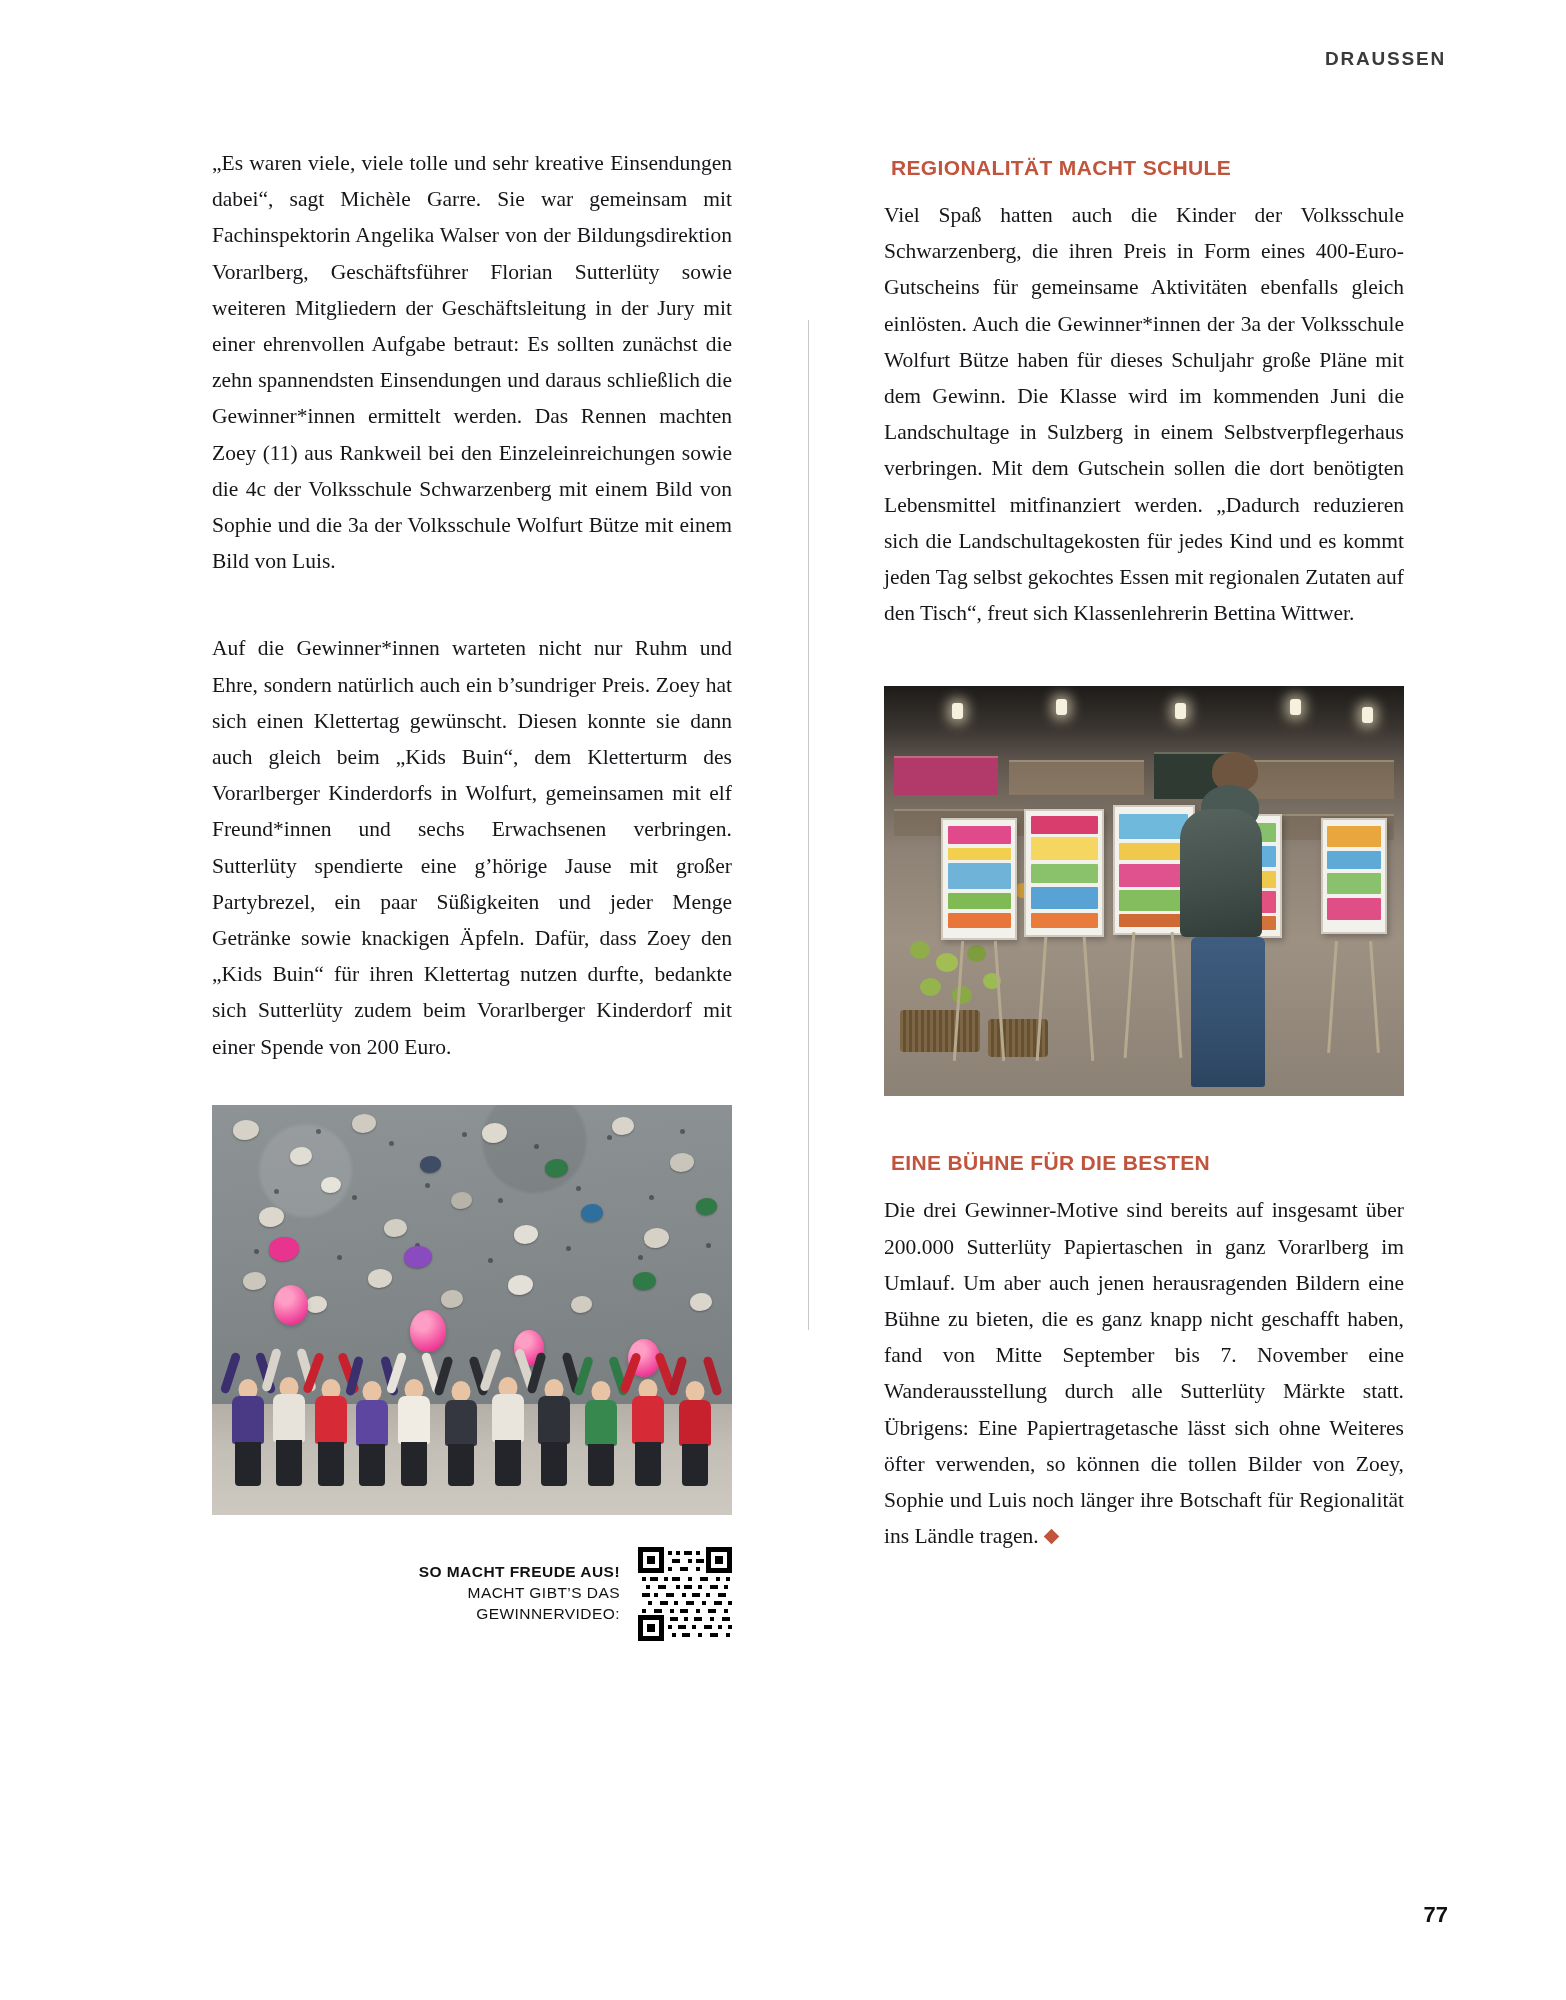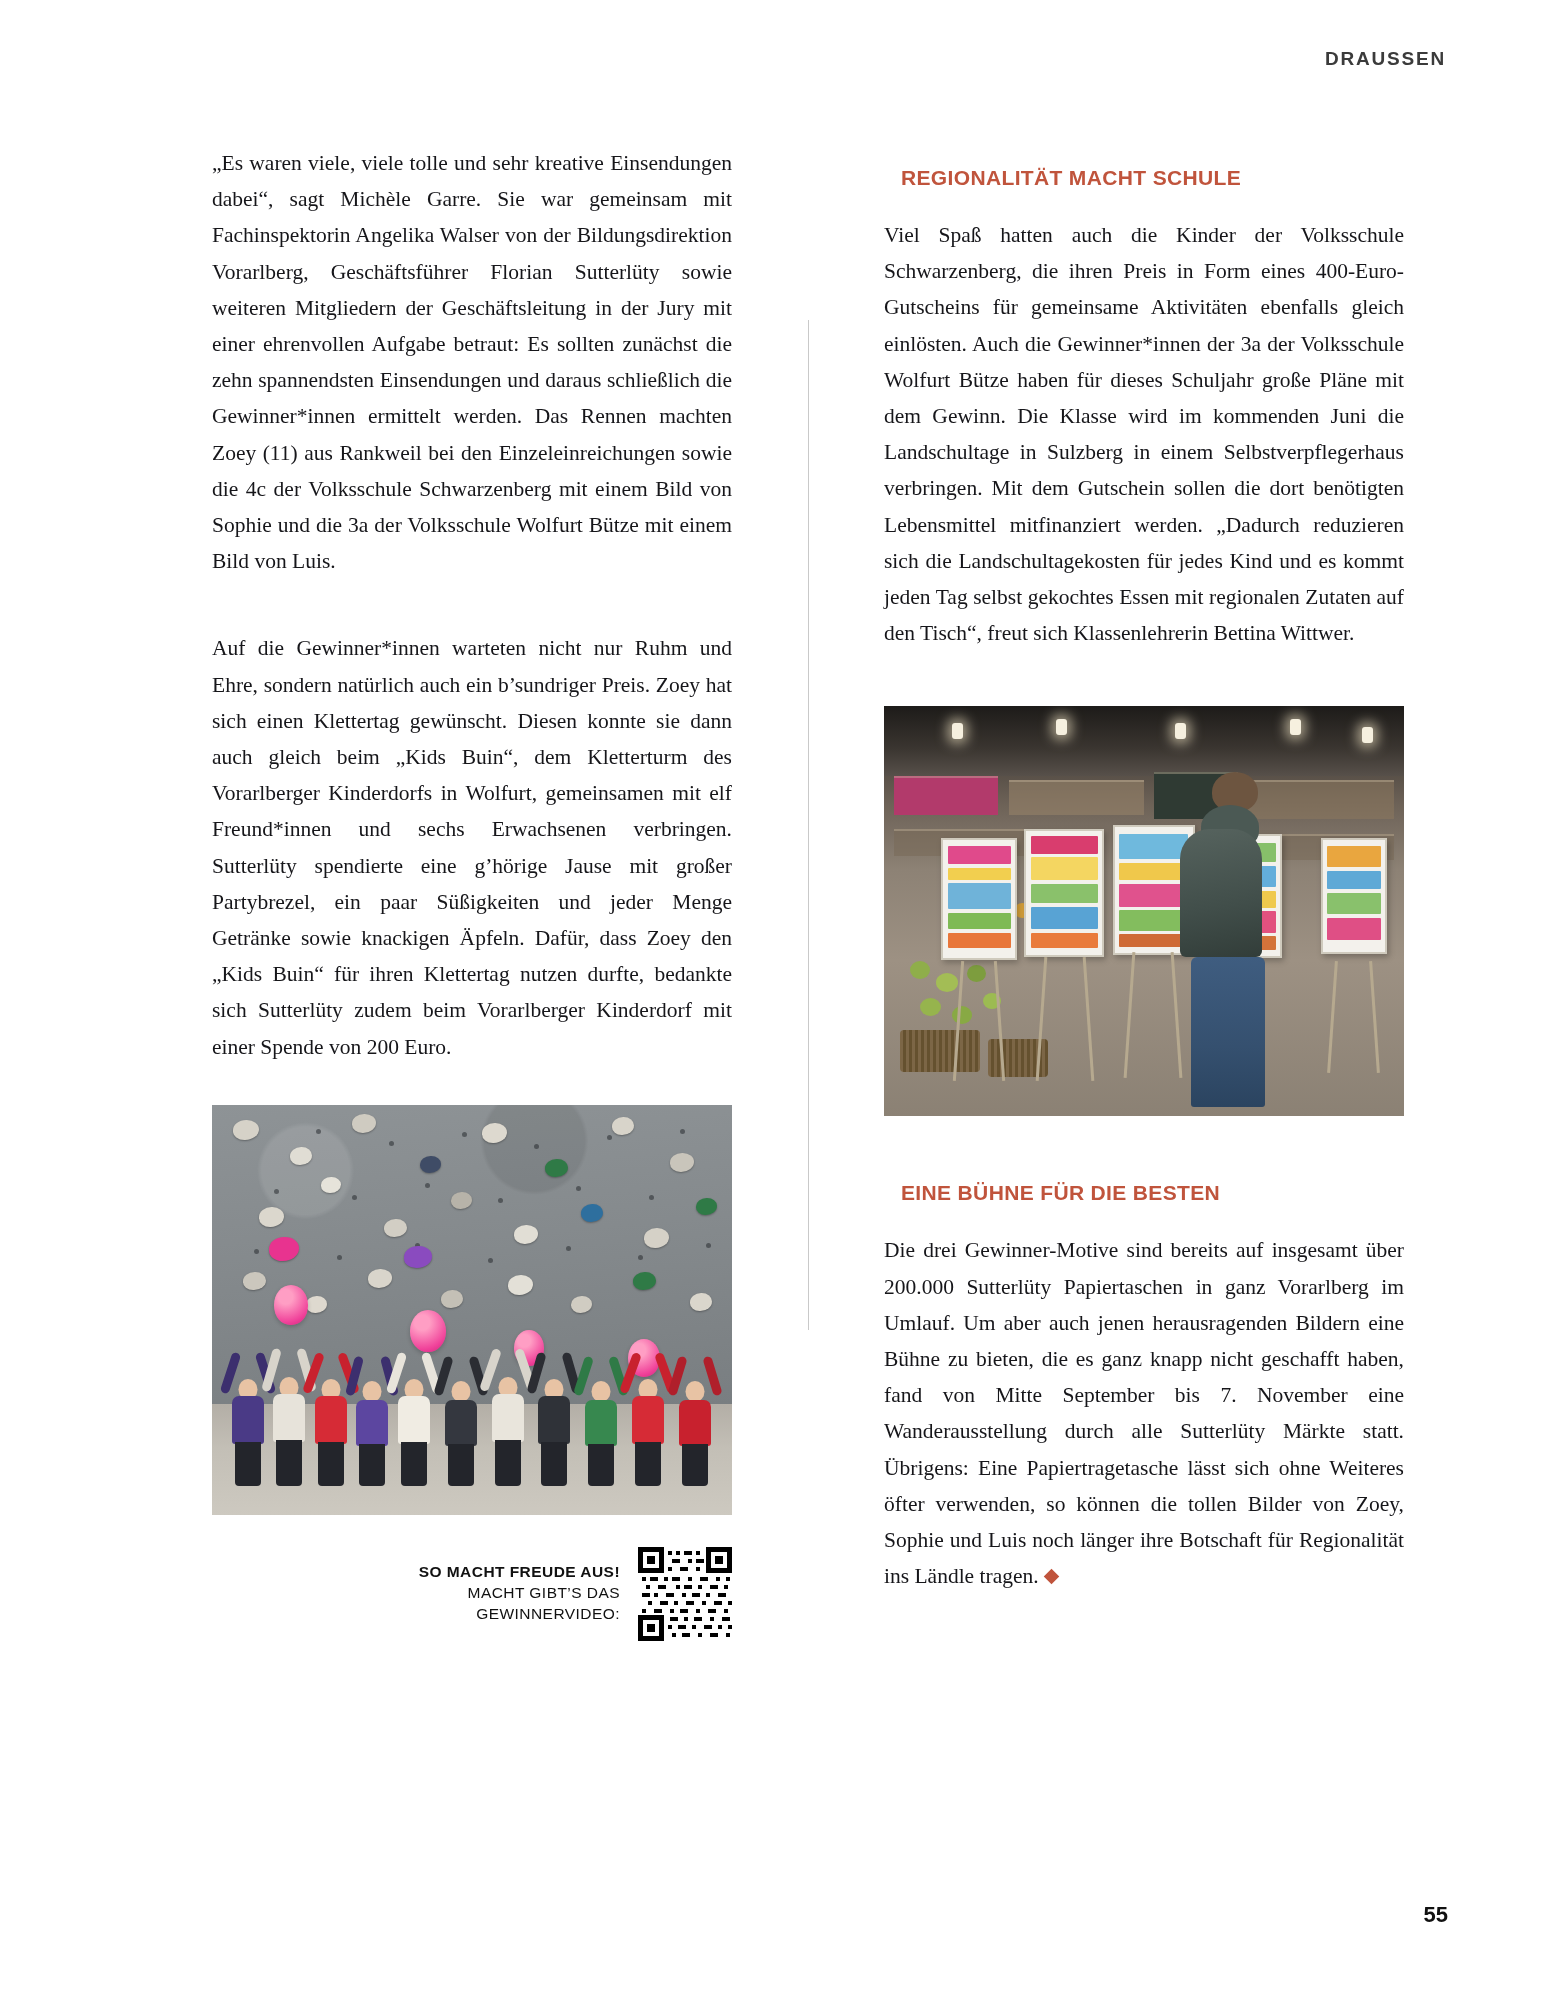--- a/index.html
+++ b/index.html
@@ -58,21 +58,21 @@
   p.body {
     margin: 0 0 0 0;
     font-size: 21.5px;
     line-height: 36.2px;
     color: #16161a;
     text-align: justify;
     text-justify: inter-word;
     hyphens: manual;
   }
   h2.section-head {
-    margin: 17px;
+    margin: 7px;
     font-family: "Liberation Sans", "DejaVu Sans", sans-serif;
     font-size: 21px;
     font-weight: 700;
     letter-spacing: 0.35px;
     line-height: 31px;
     color: #c0543c;
     text-transform: uppercase;
   }
   .sp-before-head { height: 44px; }
   .sp-after-head  { height: 7px; }
@@ -599,14 +599,14 @@
       <div class="sp-before-head"></div>
 
       <h2 class="section-head">EINE BÜHNE FÜR DIE BESTEN</h2>
 
       <div class="sp-after-head"></div>
 
       <p class="body"><span>Die drei Gewinner-Motive sind bereits auf ins­gesamt über 200.000 Sutterlüty Papiertaschen in ganz Vorarlberg im Umlauf. Um aber auch jenen herausragenden Bildern eine Bühne zu bieten, die es ganz knapp nicht geschafft haben, fand von Mitte September bis 7. November eine Wanderausstellung durch alle Sutterlüty Märkte statt. Übrigens: Eine Papiertragetasche lässt sich ohne Weiteres öfter verwenden, so können die tollen Bilder von Zoey, Sophie und Luis noch länger ihre Botschaft für Regionalität ins Ländle tragen.</span><span class="endmark"></span></p>
     </div>
   </div>
 
-  <div class="folio">55</div>
+  <div class="folio">77</div>
 </div>
 
 </body></html>

